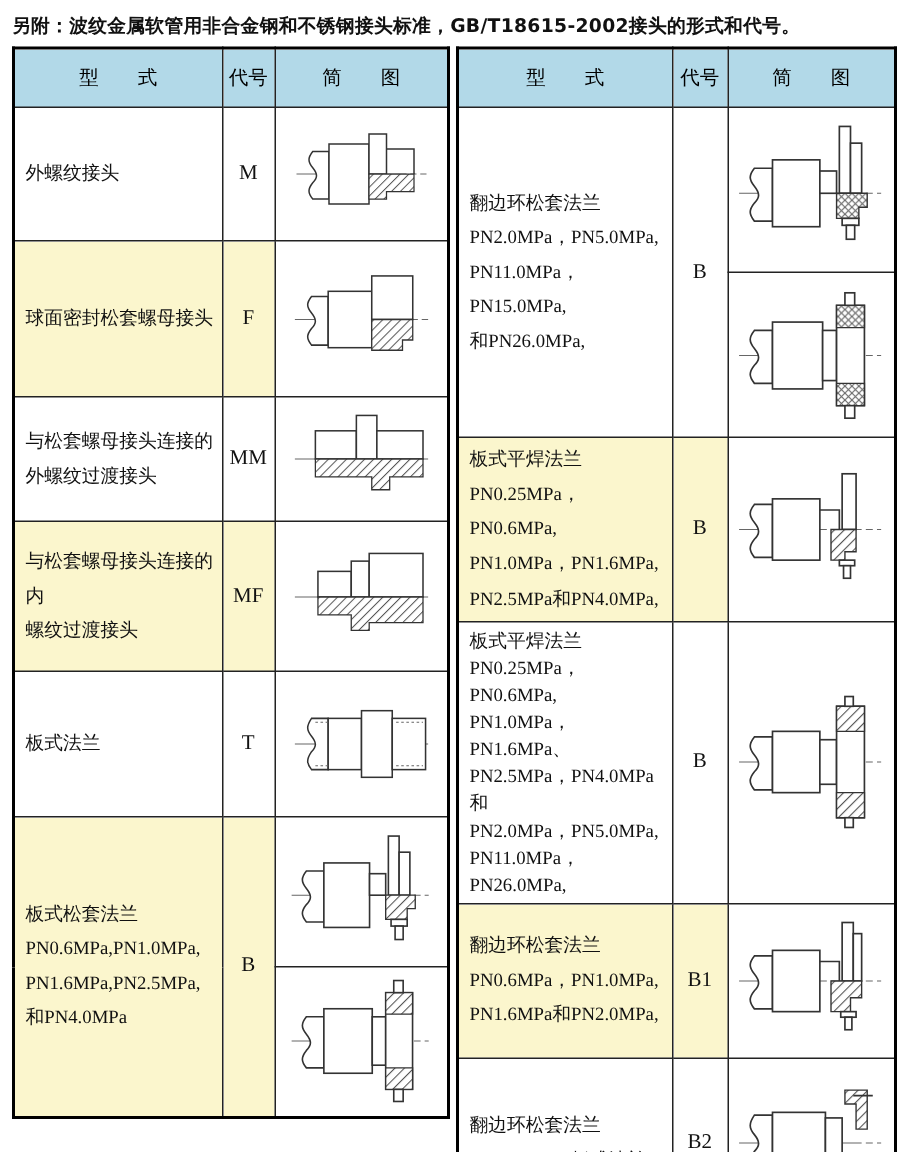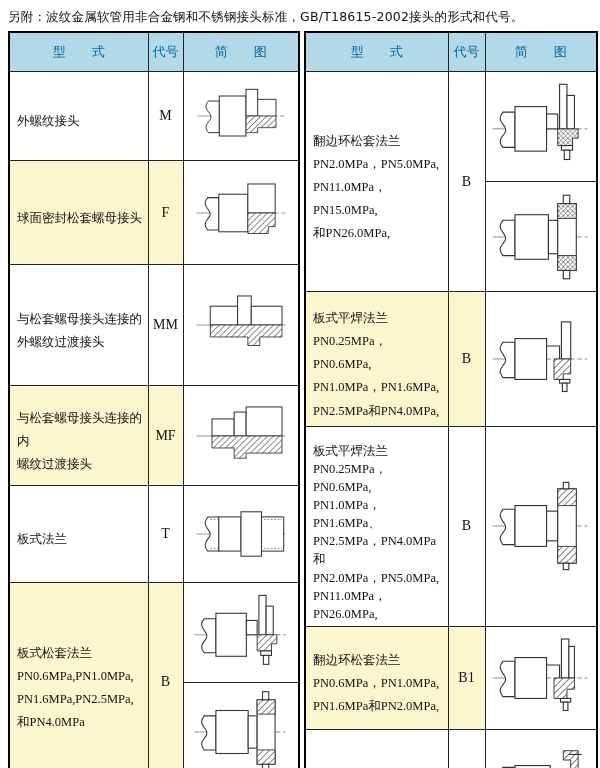--- a/index.html
+++ b/index.html
@@ -3,32 +3,32 @@
 <meta charset="utf-8">
 <style>
   html,body{margin:0;padding:0;}
   body{
     width:600px;height:768px;background:#fff;overflow:hidden;
     font-family:"DejaVu Sans","Liberation Sans",sans-serif;
     color:#111;
   }
   .title{
     margin:9px 6px 5px 8px;
-    font-size:12.5px;font-weight:normal;color:var(--title-color,#111);
+    font-size:12.5px;font-weight:bold;color:var(--title-color,#111);
     letter-spacing:.2px;white-space:nowrap;
   }
   .tables{display:flex;gap:4px;margin-left:8px;align-items:flex-start;}
   table{border-collapse:collapse;table-layout:fixed;border:2px solid #000;}
   th,td{border:1px solid var(--border,#222);padding:0;overflow:hidden;}
   th{
     background:var(--header-bg,#b2d9e8);
-    font-weight:normal;font-size:13px;color:#0369a1;height:38px;
+    font-weight:normal;font-size:13px;color:#000000;height:38px;
   }
   td.type{
-    font-size:12.5px;line-height:1.85;padding:15px 4px 3px 7px;
+    font-size:12.5px;line-height:1.85;padding:3px 4px 3px 7px;
     vertical-align:middle;white-space:pre-line;
     font-family:"Liberation Serif","DejaVu Sans",serif;
   }
   td.type.dense{line-height:1.45;}
   td.code{
     text-align:center;vertical-align:middle;
     font-family:"Liberation Serif","DejaVu Serif",serif;font-size:14px;
   }
   td.diag-cell{text-align:center;vertical-align:middle;background:#fff;}
   .hl{background:var(--highlight-bg,#fbf6cd);}
@@ -95,21 +95,21 @@
         <svg class="diag" width="106" height="82" viewBox="0 0 112 96">
           <line class="cl" x1="4" y1="48" x2="108" y2="48"></line>
           <path class="ln" d="M30,30 H17 c-4,5 -4,8 0,13 c4,5 4,8 0,12 c-4,5 -4,8 0,13 H30 Z"></path>
           <rect class="ln" x="30" y="26" width="34" height="44"></rect>
           <rect class="ln" x="64" y="14" width="32" height="34"></rect>
           <path class="hx" d="M64,48 V72 H88 V64 H96 V48 Z"></path>
         </svg>
       </td>
     </tr>
 
-    <tr style="height:121px">
+    <tr style="height:83px">
       <td class="type">与松套螺母接头连接的
 外螺纹过渡接头</td>
       <td class="code">MM</td>
       <td class="diag-cell">
         <svg class="diag" width="106" height="82" viewBox="0 0 112 96">
           <line class="cl" x1="4" y1="48" x2="108" y2="48"></line>
           <rect class="ln" x="20" y="26" width="32" height="22"></rect>
           <rect class="ln" x="52" y="14" width="16" height="34"></rect>
           <rect class="ln" x="68" y="26" width="36" height="22"></rect>
           <path class="hx" d="M20,48 H104 V62 H78 V72 H64 V62 H20 Z"></path>

